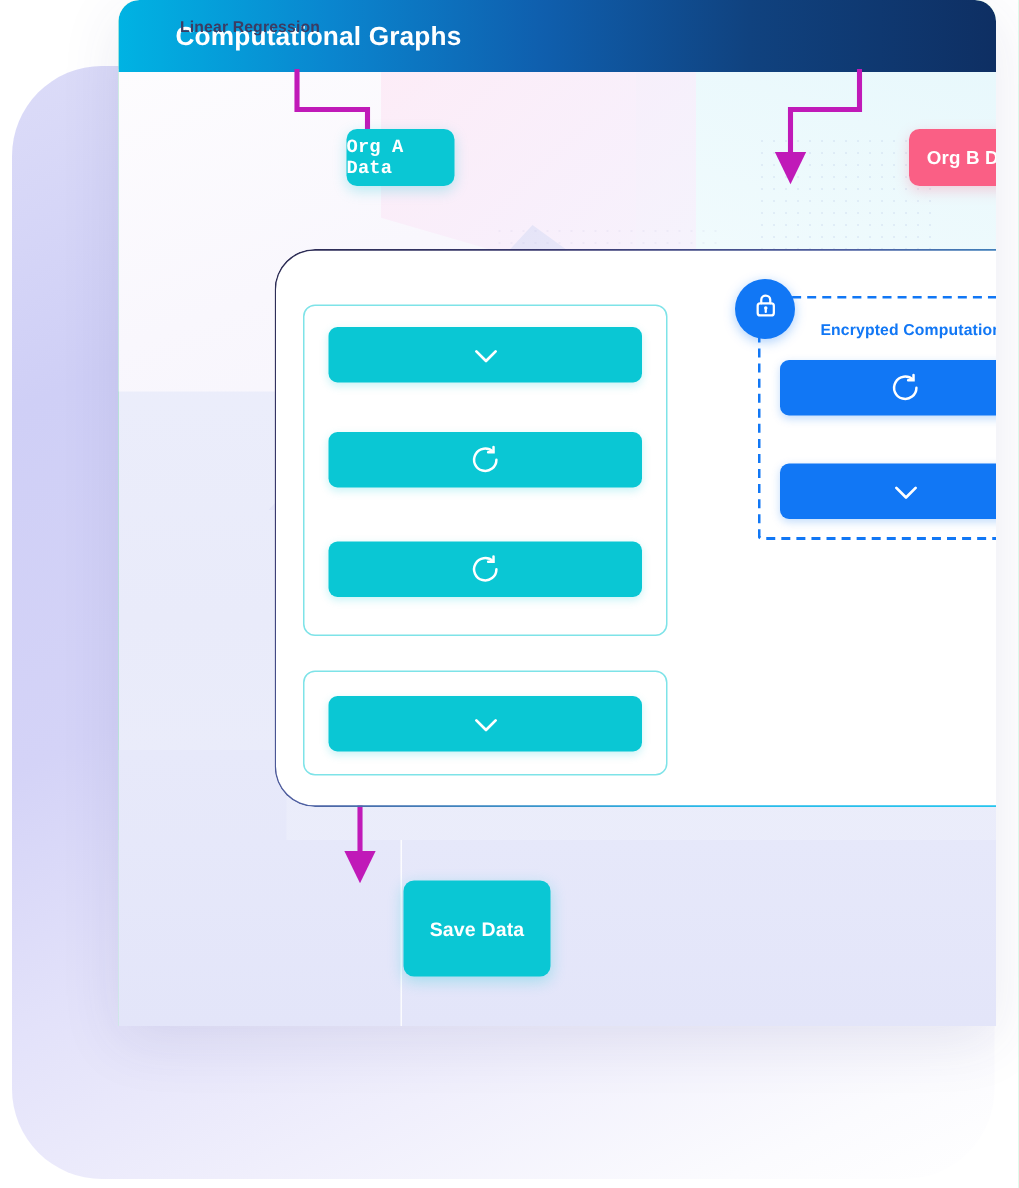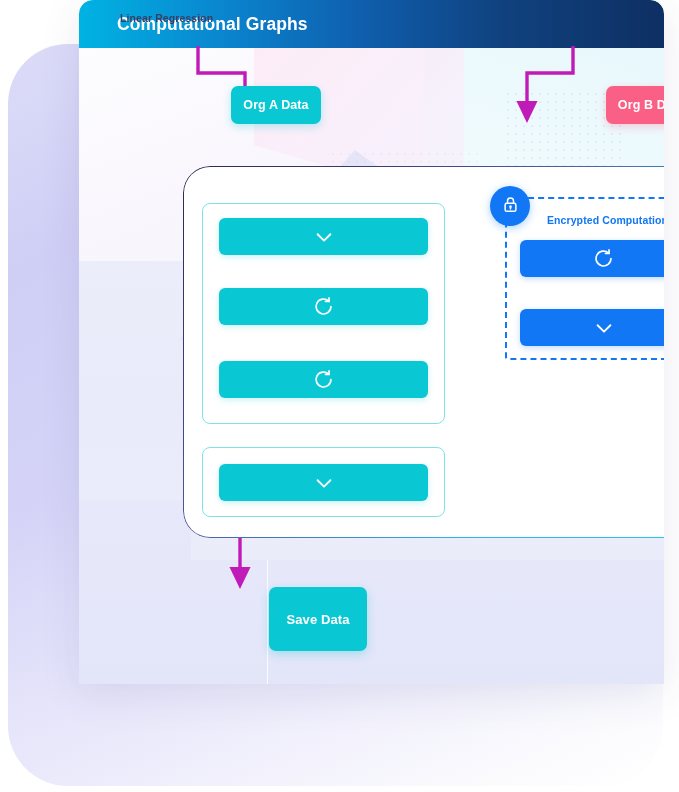--- a/index.html
+++ b/index.html
@@ -130,23 +130,24 @@
     display: flex;
     align-items: center;
     justify-content: center;
     border-radius: 7px;
     color: #ffffff;
     font-size: 12.5px;
     font-weight: bold;
     letter-spacing: .1px;
   }
   .node-orga {
-    left: 152px; top: 86px; width: 90px; height: 38px;
+    left: 152px; top: 86px; width: 72px; height: 38px;
     background: #0ac7d4;
     box-shadow: 0 3px 9px rgba(10,199,212,.28);
+    font-family: Liberation Mono, monospace;
   }
   .node-orgb {
     left: 527px; top: 86px; width: 90px; height: 38px;
     background: #fa5f85;
     box-shadow: 0 3px 9px rgba(250,95,133,.28);
   }
   .node-save {
     left: 190px; top: 587px; width: 98px; height: 64px;
     background: #0ac7d4;
     font-size: 13px;

